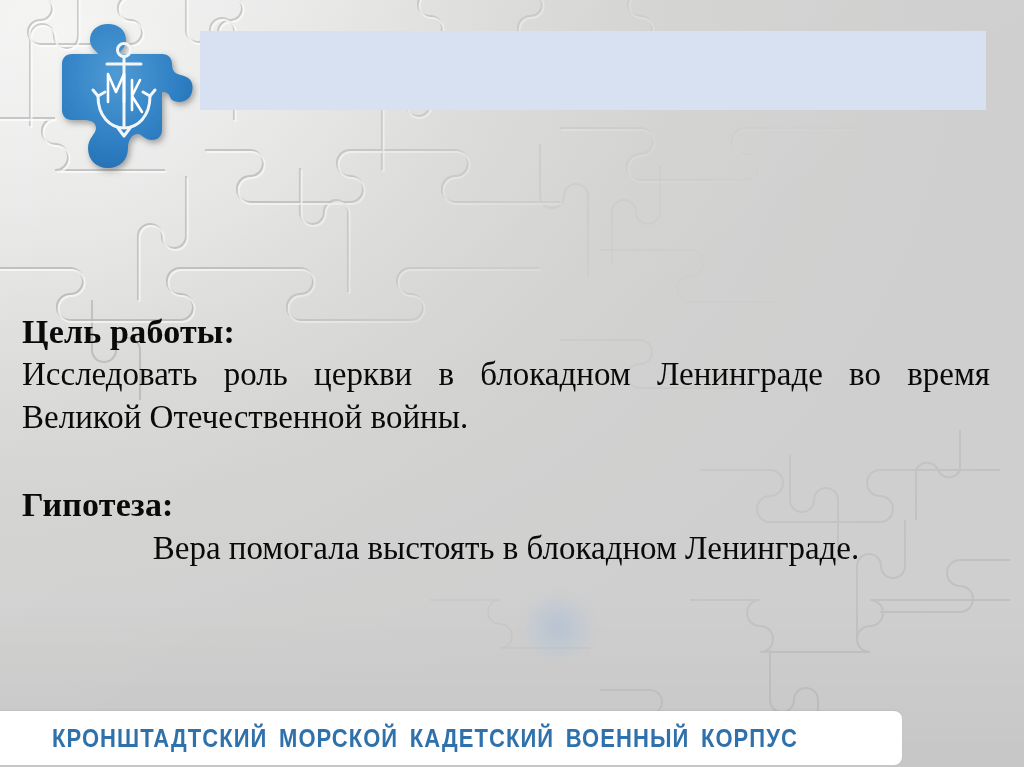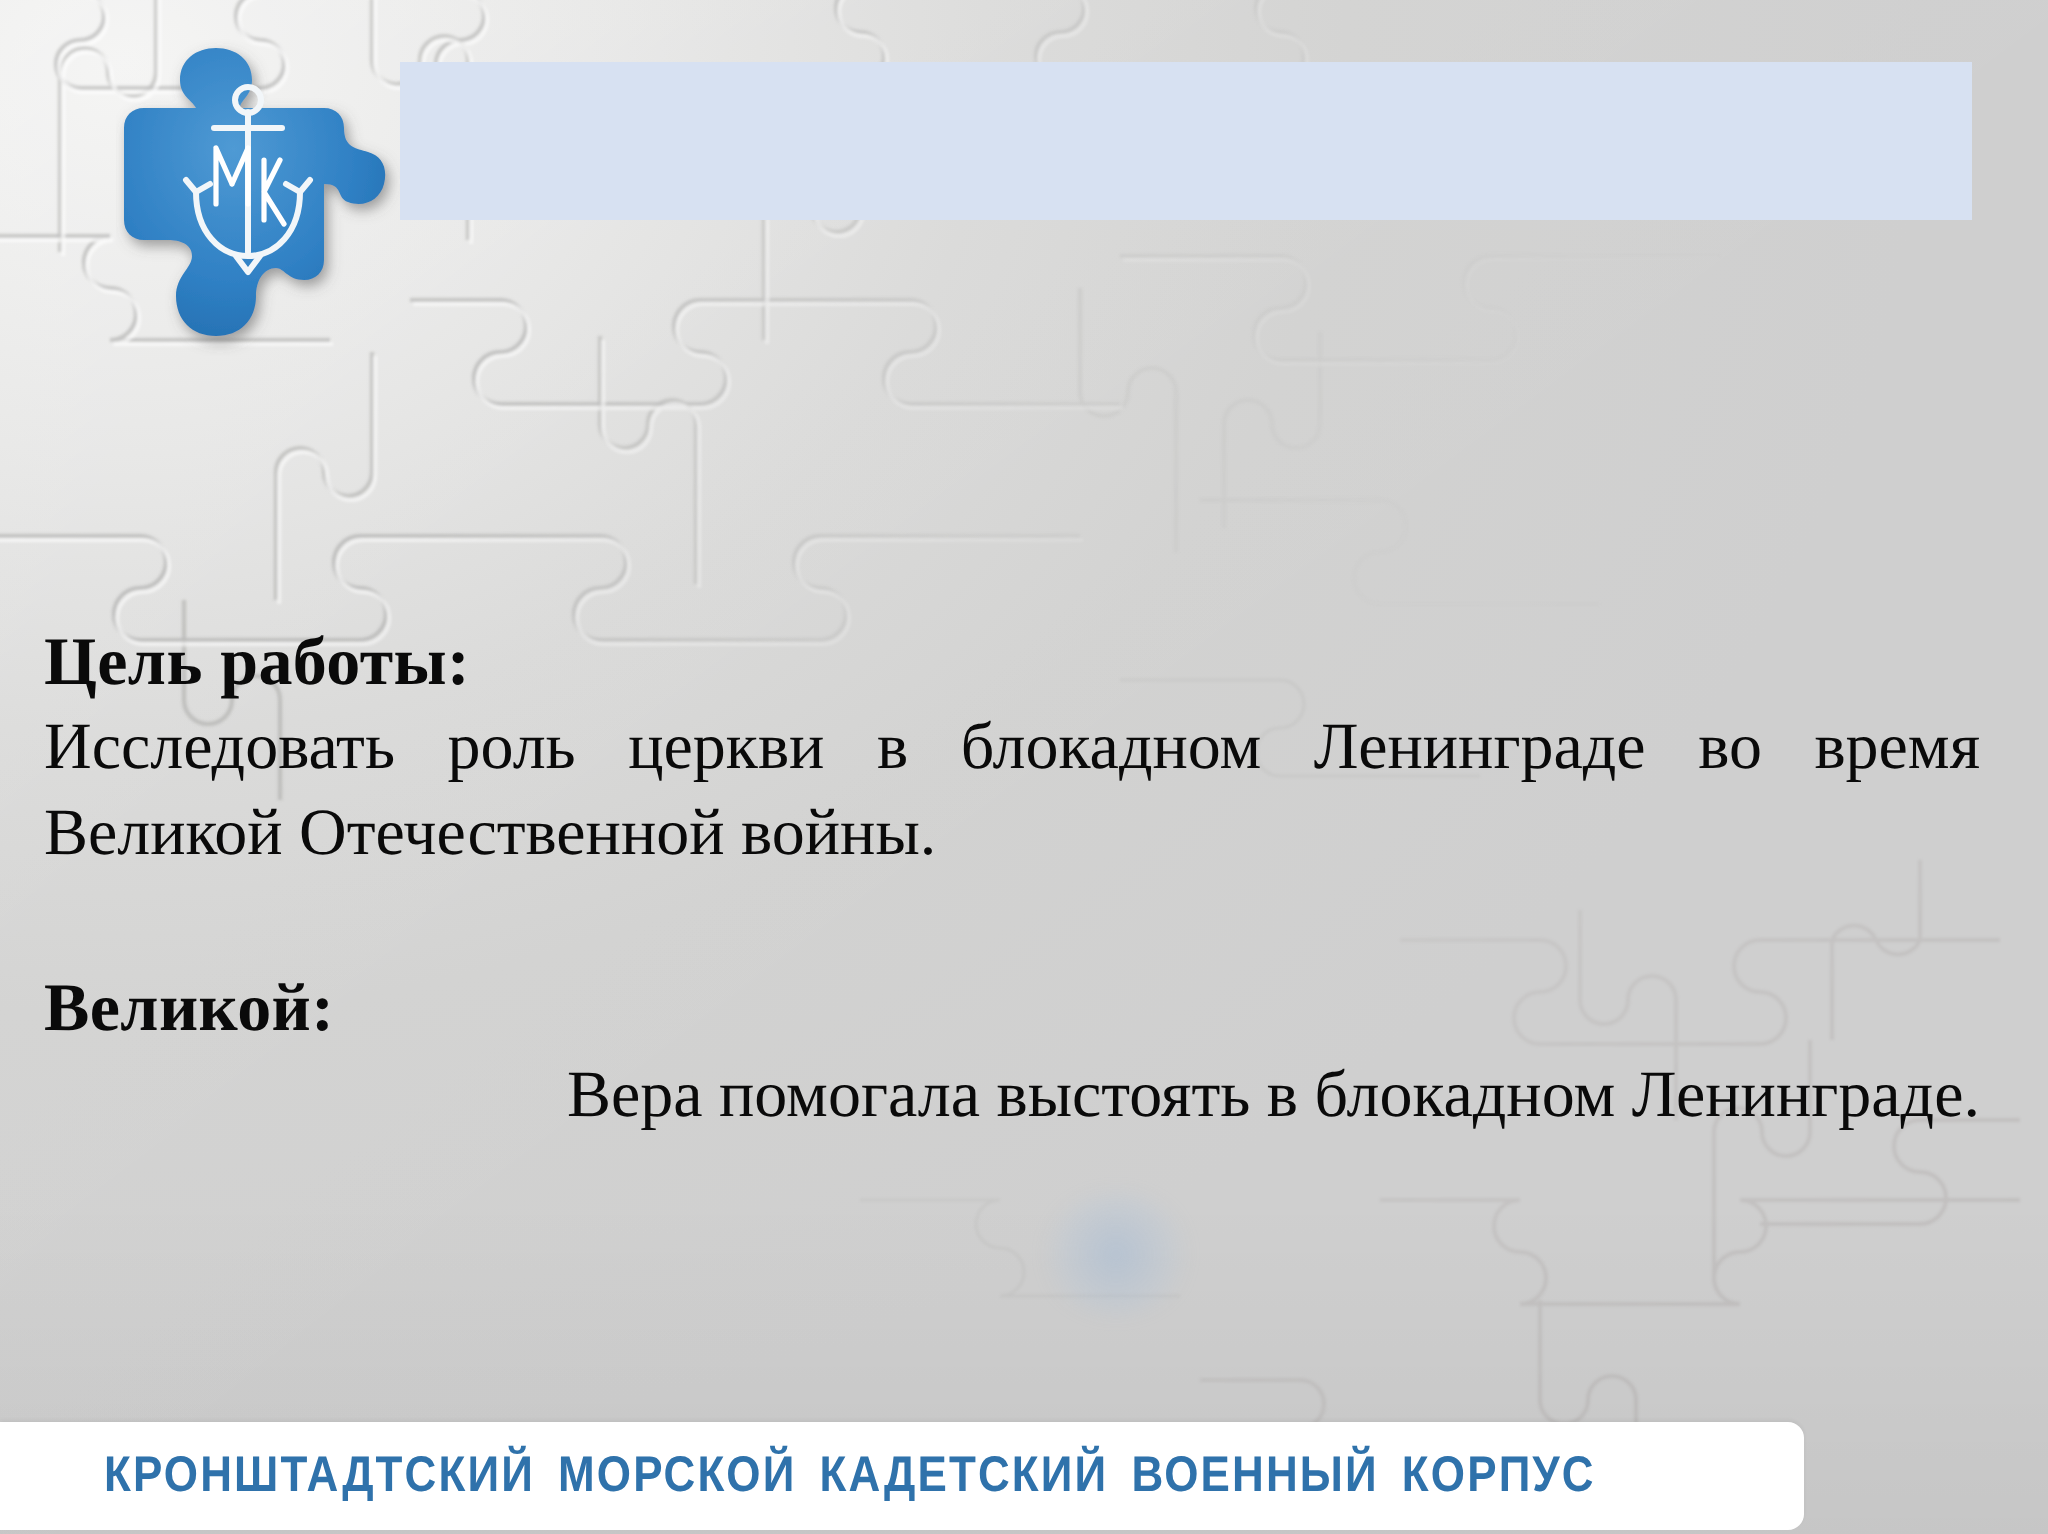--- a/index.html
+++ b/index.html
@@ -101,21 +101,21 @@
   }
   .para {
     font-size: 33px;
     line-height: 1.30;
     margin: 2px 0 0 0;
     text-align: justify;
     text-justify: inter-word;
     font-family: Liberation Serif, serif;
   }
   .para-tight {
-    text-align: right;
+    text-align: center;
   }
   .spacer-gap { height: 46px; }
   .block-2 { margin-top: 0; }
 
   
   .footer-bar {
     position: absolute;
     left: 0;
     top: 711px;
     width: 902px;
@@ -291,21 +291,21 @@
   <div class="body-block">
 
     <div>
       <p class="lead">Цель работы:</p>
       <p class="para">Исследовать роль церкви в блокадном Ленинграде во время Великой Отечественной войны.</p>
     </div>
 
     <div class="spacer-gap"></div>
 
     <div class="block-2">
-      <p class="lead">Великой:</p>
+      <p class="lead">Гипотеза:</p>
       <p class="para para-tight">Вера помогала выстоять  в блокадном Ленинграде.</p>
     </div>
 
   </div>
 
   <div class="footer-bar">
     <span class="footer-text">КРОНШТАДТСКИЙ  МОРСКОЙ  КАДЕТСКИЙ  ВОЕННЫЙ  КОРПУС</span>
   </div>
 
 </div>

